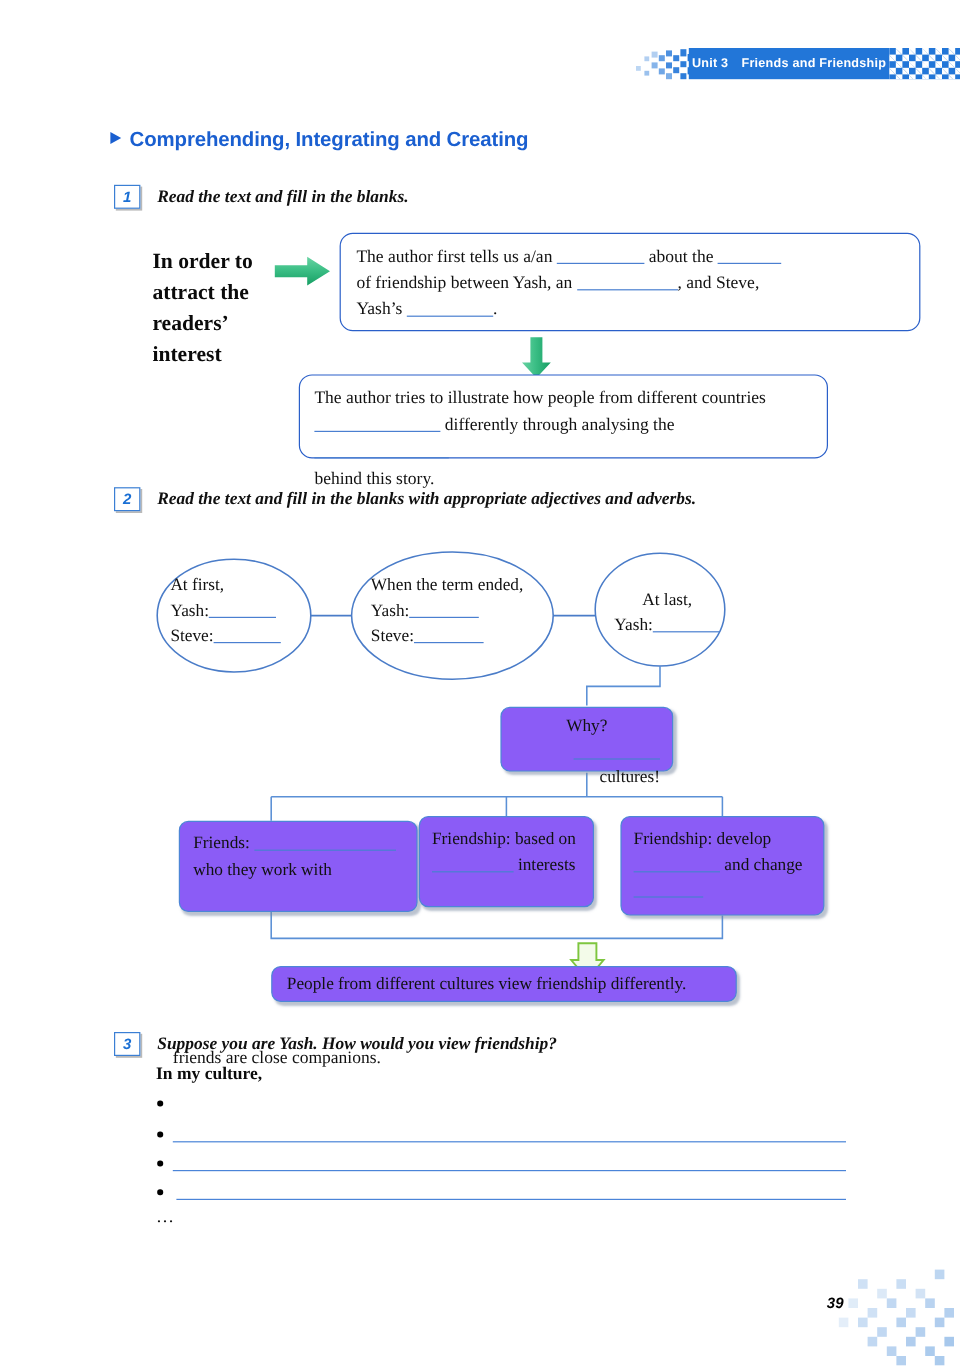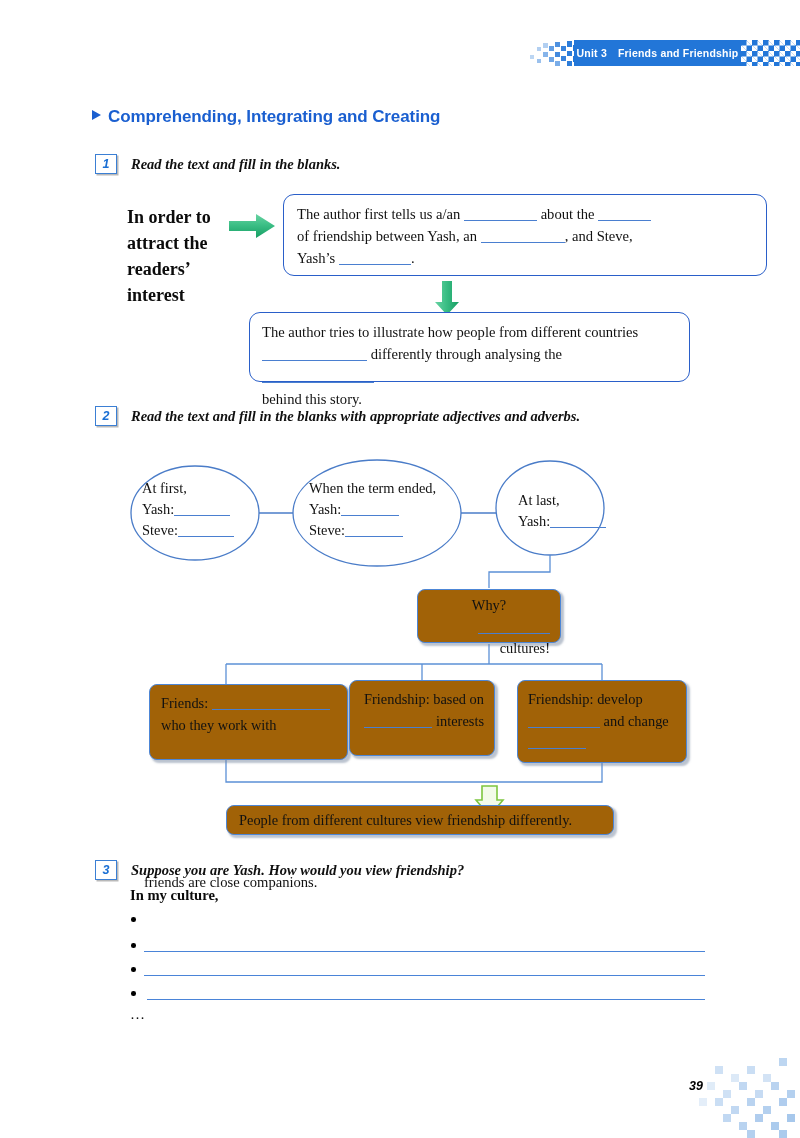--- a/index.html
+++ b/index.html
@@ -79,21 +79,21 @@
   .g-arrow-d{position:absolute;left:434px;top:280px;width:26px;height:36px;}
 
   
   .svg-layer{position:absolute;left:0;top:0;width:800px;height:1138px;pointer-events:none;}
   .ell-txt{position:absolute;font-size:14.4px;color:#111;line-height:1.47;}
 
   
   .cbox{
     position:absolute;box-sizing:border-box;
     border:1.25px solid #4d86d6;border-radius:8px;
-    background:#a16207;
+    background:#8b5cf6;
     box-shadow:2.5px 2.5px 2px rgba(120,135,160,.5);
     font-size:14.4px;color:#111;line-height:1.5;
   }
 
   
   .t3-bold{position:absolute;left:130px;top:887px;font-weight:bold;font-size:14.6px;color:#0b0b0b;}
   .t3-item{position:absolute;font-size:14.6px;color:#111;}
   .dot{position:absolute;width:4.6px;height:4.6px;border-radius:50%;background:#000;}
   .wline{position:absolute;height:0;border-bottom:1.3px solid #4a84d8;}
   .ellipsis{position:absolute;left:130px;top:1006px;font-size:15px;color:#111;letter-spacing:1px;}
@@ -230,40 +230,40 @@
     <span>Yash:</span><span class="bl" style="width:56px"></span><br>
     <span>Steve:</span><span class="bl" style="width:56px"></span>
   </div>
 
   <div class="ell-txt" style="left:309px;top:478px;width:150px;">
     <span>When the term ended,</span><br>
     <span>Yash:</span><span class="bl" style="width:58px"></span><br>
     <span>Steve:</span><span class="bl" style="width:58px"></span>
   </div>
 
-  <div class="ell-txt" style="left:518px;top:490px;width:100px;">
+  <div class="ell-txt" style="left:506px;top:490px;width:100px;text-align:center;">
     <span>At last,</span><br>
     <span>Yash:</span><span class="bl" style="width:56px"></span>
   </div>
 
   <div class="cbox" style="left:417px;top:589px;width:144px;height:54px;padding:5px 10px 0 10px;text-align:center;">
     <span>Why?</span><br>
     <span style="display:inline-block;text-align:right;width:100%;">
       <span class="bl" style="width:72px"></span>
       <span>cultures!</span>
     </span>
   </div>
 
   <div class="cbox" style="left:127px;top:684px;width:199px;height:76px;padding:8px 11px 0 11px;margin-left:22px;">
     <span>Friends:</span>
     <span class="bl" style="width:118px"></span><br>
     <span>who they work with</span>
   </div>
 
-  <div class="cbox" style="left:349px;top:680px;width:146px;height:76px;padding:8px 10px 0 10px;text-align:right;">
+  <div class="cbox" style="left:349px;top:680px;width:146px;height:76px;padding:8px 10px 0 10px;">
     <span>Friendship: based on</span><br>
     <span class="bl" style="width:68px"></span>
     <span>interests</span>
   </div>
 
   <div class="cbox" style="left:517px;top:680px;width:170px;height:83px;padding:8px 10px 0 10px;">
     <span>Friendship: develop</span><br>
     <span class="bl" style="width:72px"></span>
     <span>and change</span><br>
     <span class="bl" style="width:58px"></span>

